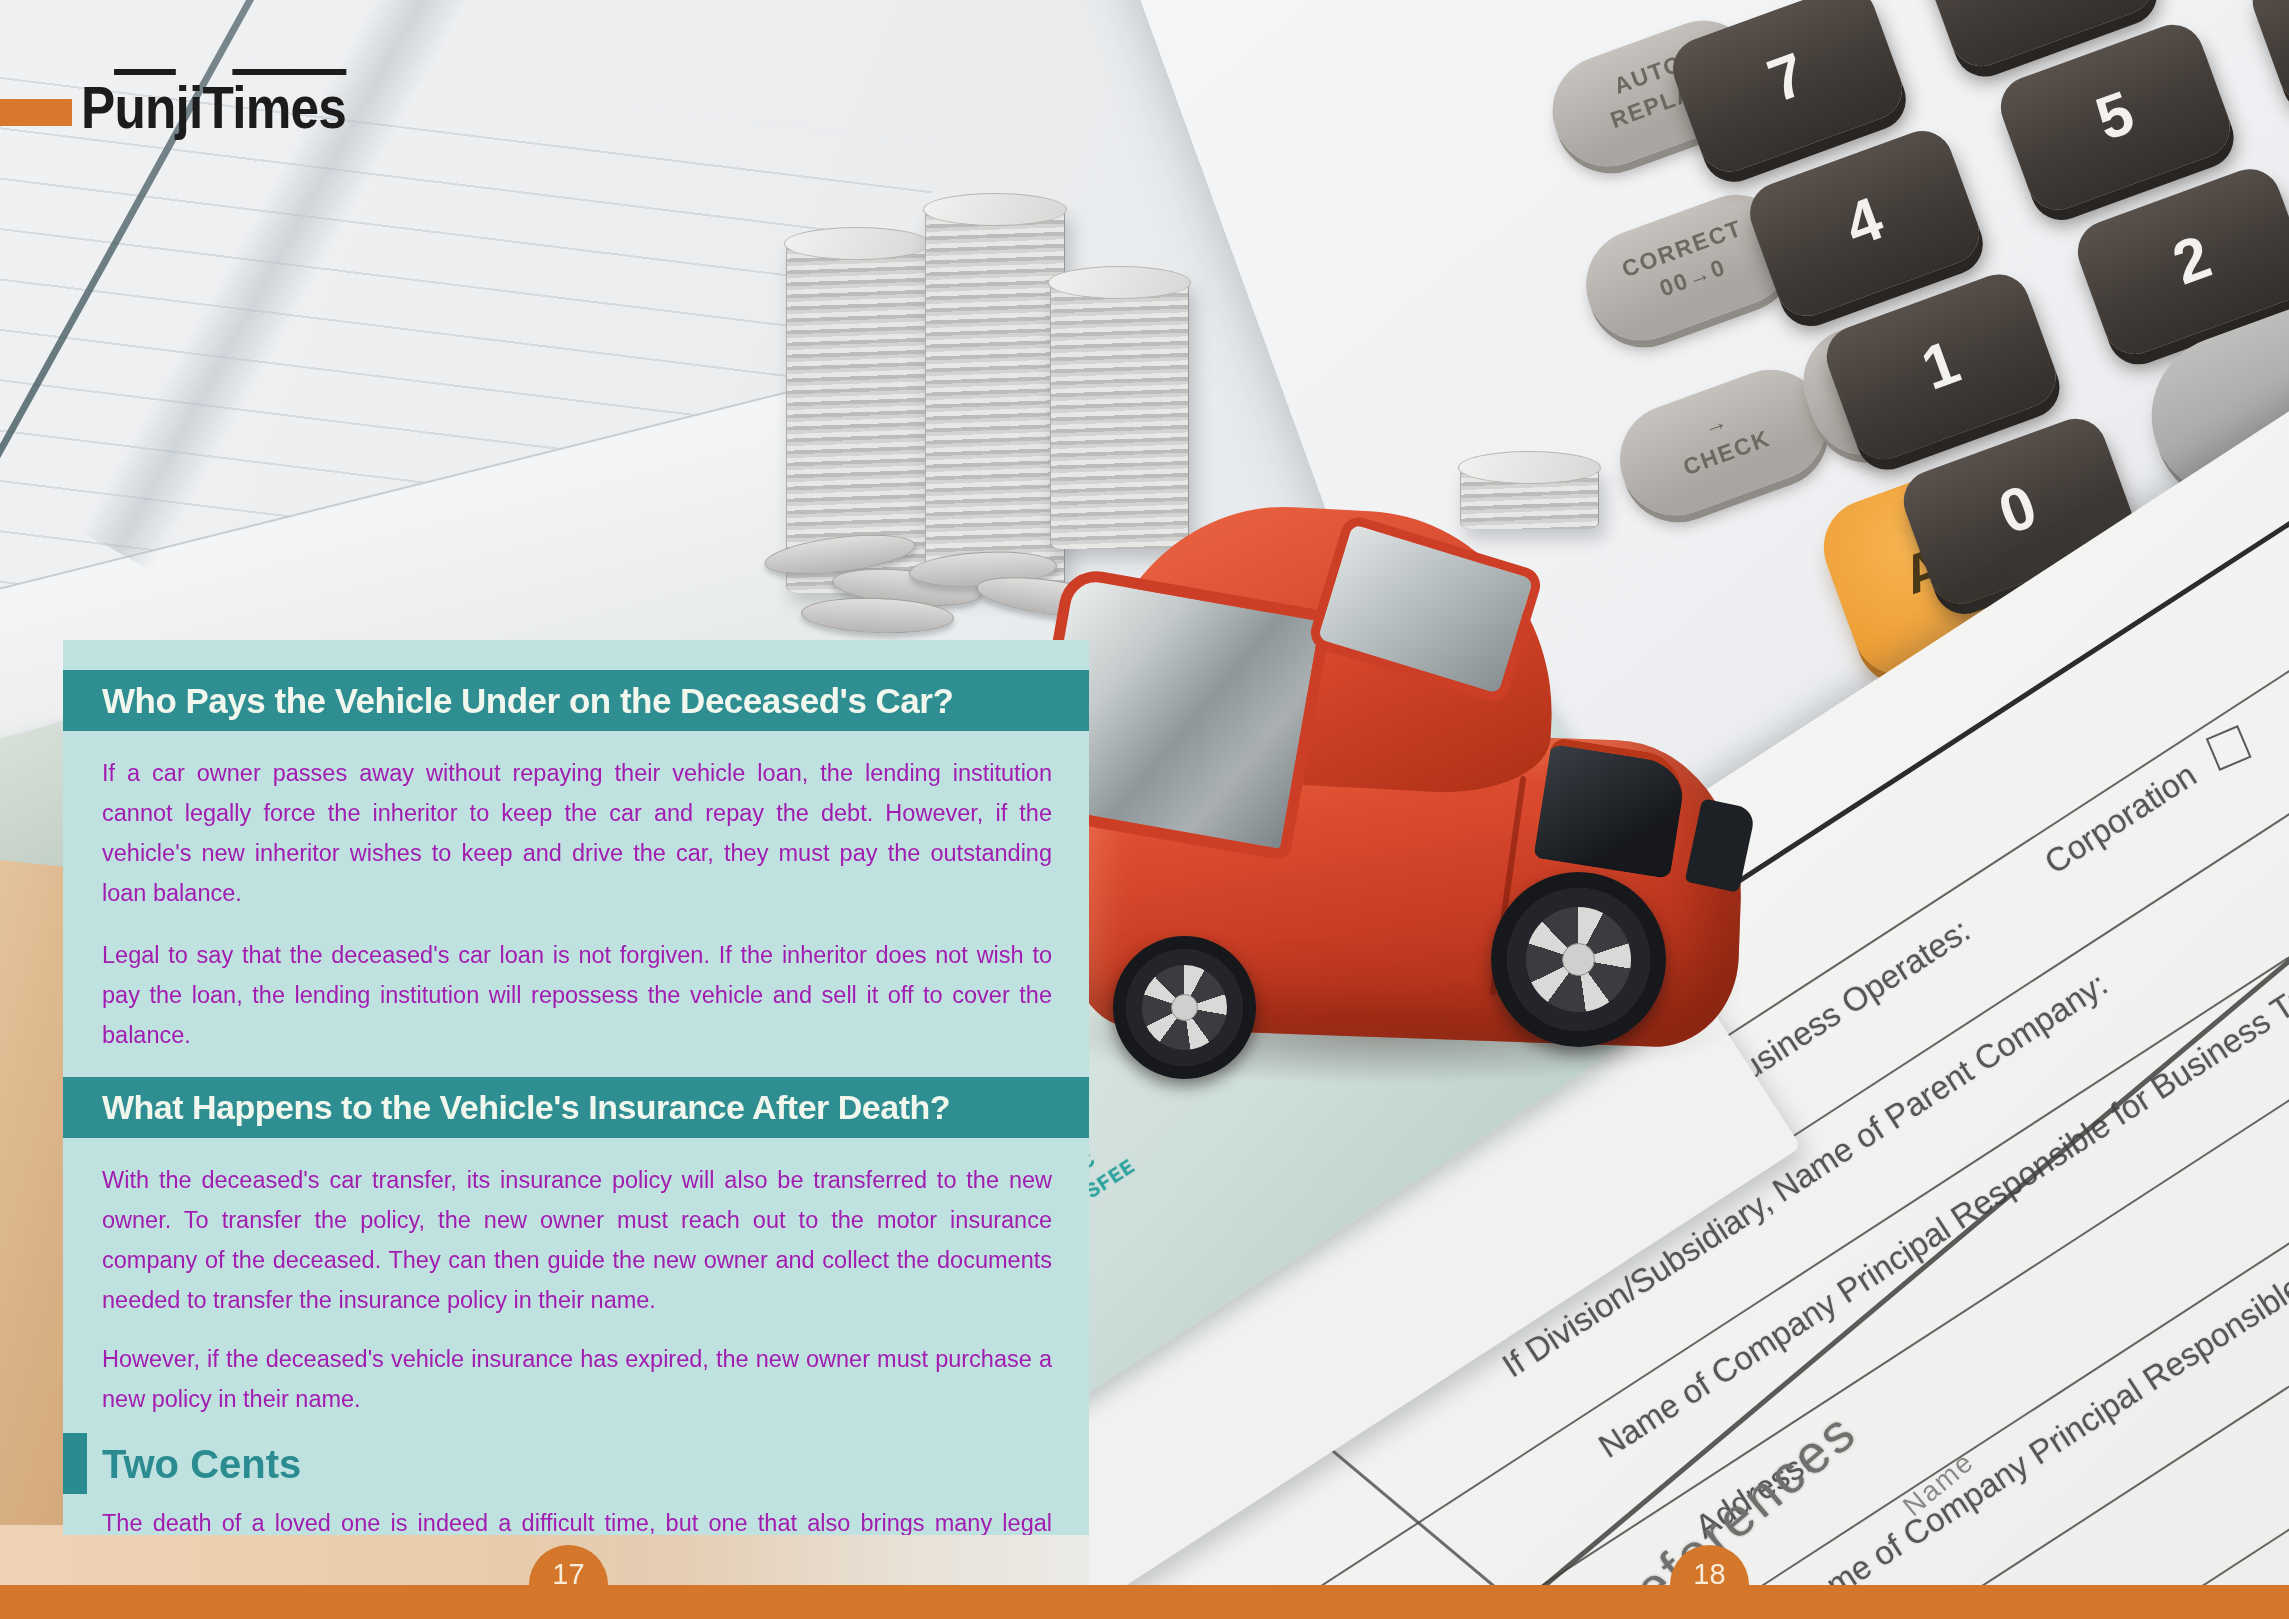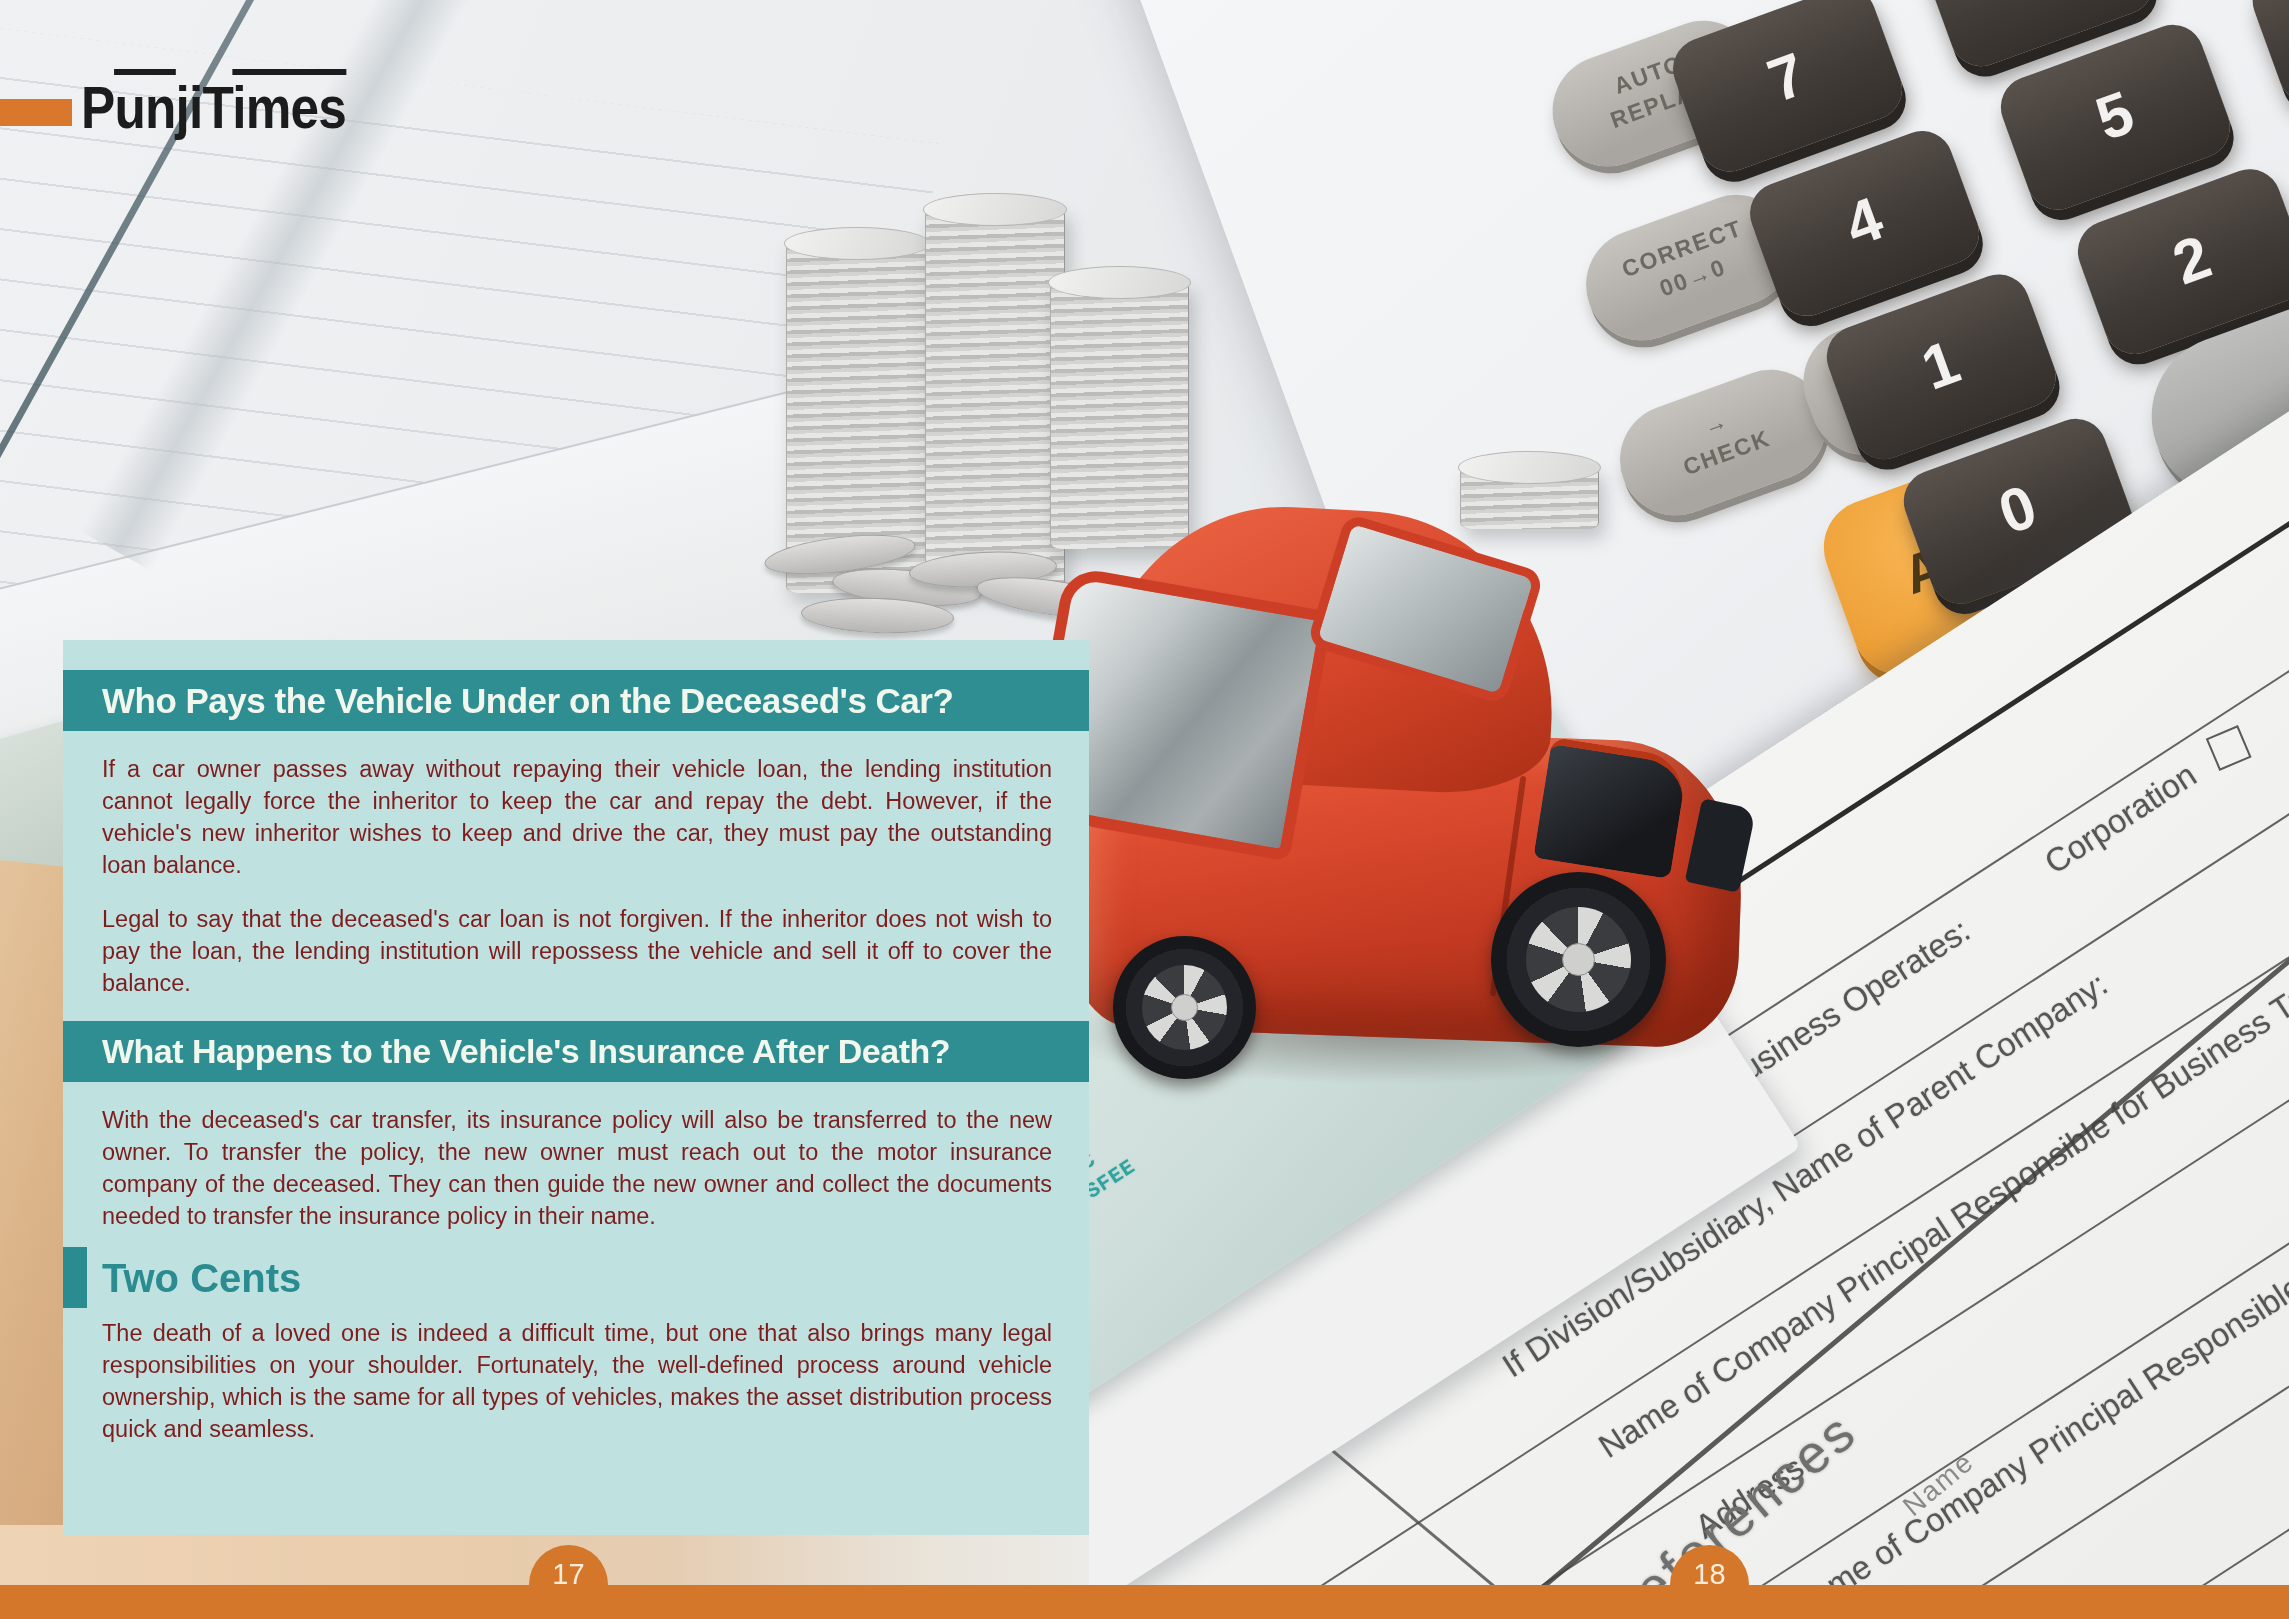--- a/index.html
+++ b/index.html
@@ -140,21 +140,21 @@
   .tagbar{left:358px;top:97px;width:724px;height:30px;background:#d9782c;z-index:60;}
   .tagbar span{display:block;color:#ffffff;font-size:17.5px;font-weight:bold;letter-spacing:5px;
     line-height:31px;padding-left:20px;white-space:nowrap;}
 
   
   .panel{left:63px;top:640px;width:1026px;height:895px;background:#bfe2e1;z-index:50;overflow:hidden;}
   .band{background:#2e8e92;color:#f2f7ee;font-weight:bold;font-size:35px;line-height:61px;height:61px;
     padding-left:39px;letter-spacing:-0.5px;white-space:nowrap;overflow:hidden;}
   .band.b1{margin-top:30px;}
   .band.b2{margin-top:22px;font-size:34px;}
-  .panel p{font-size:23.5px;line-height:32px;color:#7f1d1d;text-align:justify;
+  .panel p{font-size:23.5px;line-height:40px;color:#a21caf;text-align:justify;
     margin:22px 37px 0 39px;}
   .panel p.tight{margin-top:18.5px;}
   .tc{position:relative;margin-top:16.6px;height:59px;}
   .tc-bar{position:absolute;left:0;top:-1.8px;width:24px;height:61px;background:#2a8c90;}
   .tc-title{padding-left:39px;font-size:40px;font-weight:bold;color:#2a8c90;line-height:59px;}
   .panel p.last{margin-top:9.2px;}
 
   
   .bottombar{left:0;top:1585px;width:2290px;height:35px;background:#d4772b;z-index:70;}
   .pgc{position:absolute;top:1545px;width:79px;height:79px;border-radius:50%;background:#d4772b;z-index:71;
@@ -283,20 +283,21 @@
   <div class="abs orangeblock"></div>
   <div class="abs brand"><span>P</span><span class="obar">un</span><span>jiT</span><span class="obar">imes</span></div>
 
   <div class="abs panel">
     <div class="band b1">Who Pays the Vehicle Under on the Deceased's Car?</div>
     <p>If a car owner passes away without repaying their vehicle loan, the lending institution cannot legally force the inheritor to keep the car and repay the debt. However, if the vehicle's new inheritor wishes to keep and drive the car, they must pay the outstanding loan balance.</p>
     <p>Legal to say that the deceased's car loan is not forgiven. If the inheritor does not wish to pay the loan, the lending institution will repossess the vehicle and sell it off to cover the balance.</p>
 
     <div class="band b2">What Happens to the Vehicle's Insurance After Death?</div>
     <p>With the deceased's car transfer, its insurance policy will also be transferred to the new owner. To transfer the policy, the new owner must reach out to the motor insurance company of the deceased. They can then guide the new owner and collect the documents needed to transfer the insurance policy in their name.</p>
+    <p class="tight">However, if the deceased's vehicle insurance has expired, the new owner must purchase a new policy in their name.</p>
 
     <div class="tc">
       <div class="tc-bar"></div>
       <div class="tc-title">Two Cents</div>
     </div>
     <p class="last">The death of a loved one is indeed a difficult time, but one that also brings many legal responsibilities on your shoulder. Fortunately, the well-defined process around vehicle ownership, which is the same for all types of vehicles, makes the asset distribution process quick and seamless.</p>
   </div>
 
   <div class="abs bottombar"></div>
   <div class="pgc" style="left:529px;">17</div>

